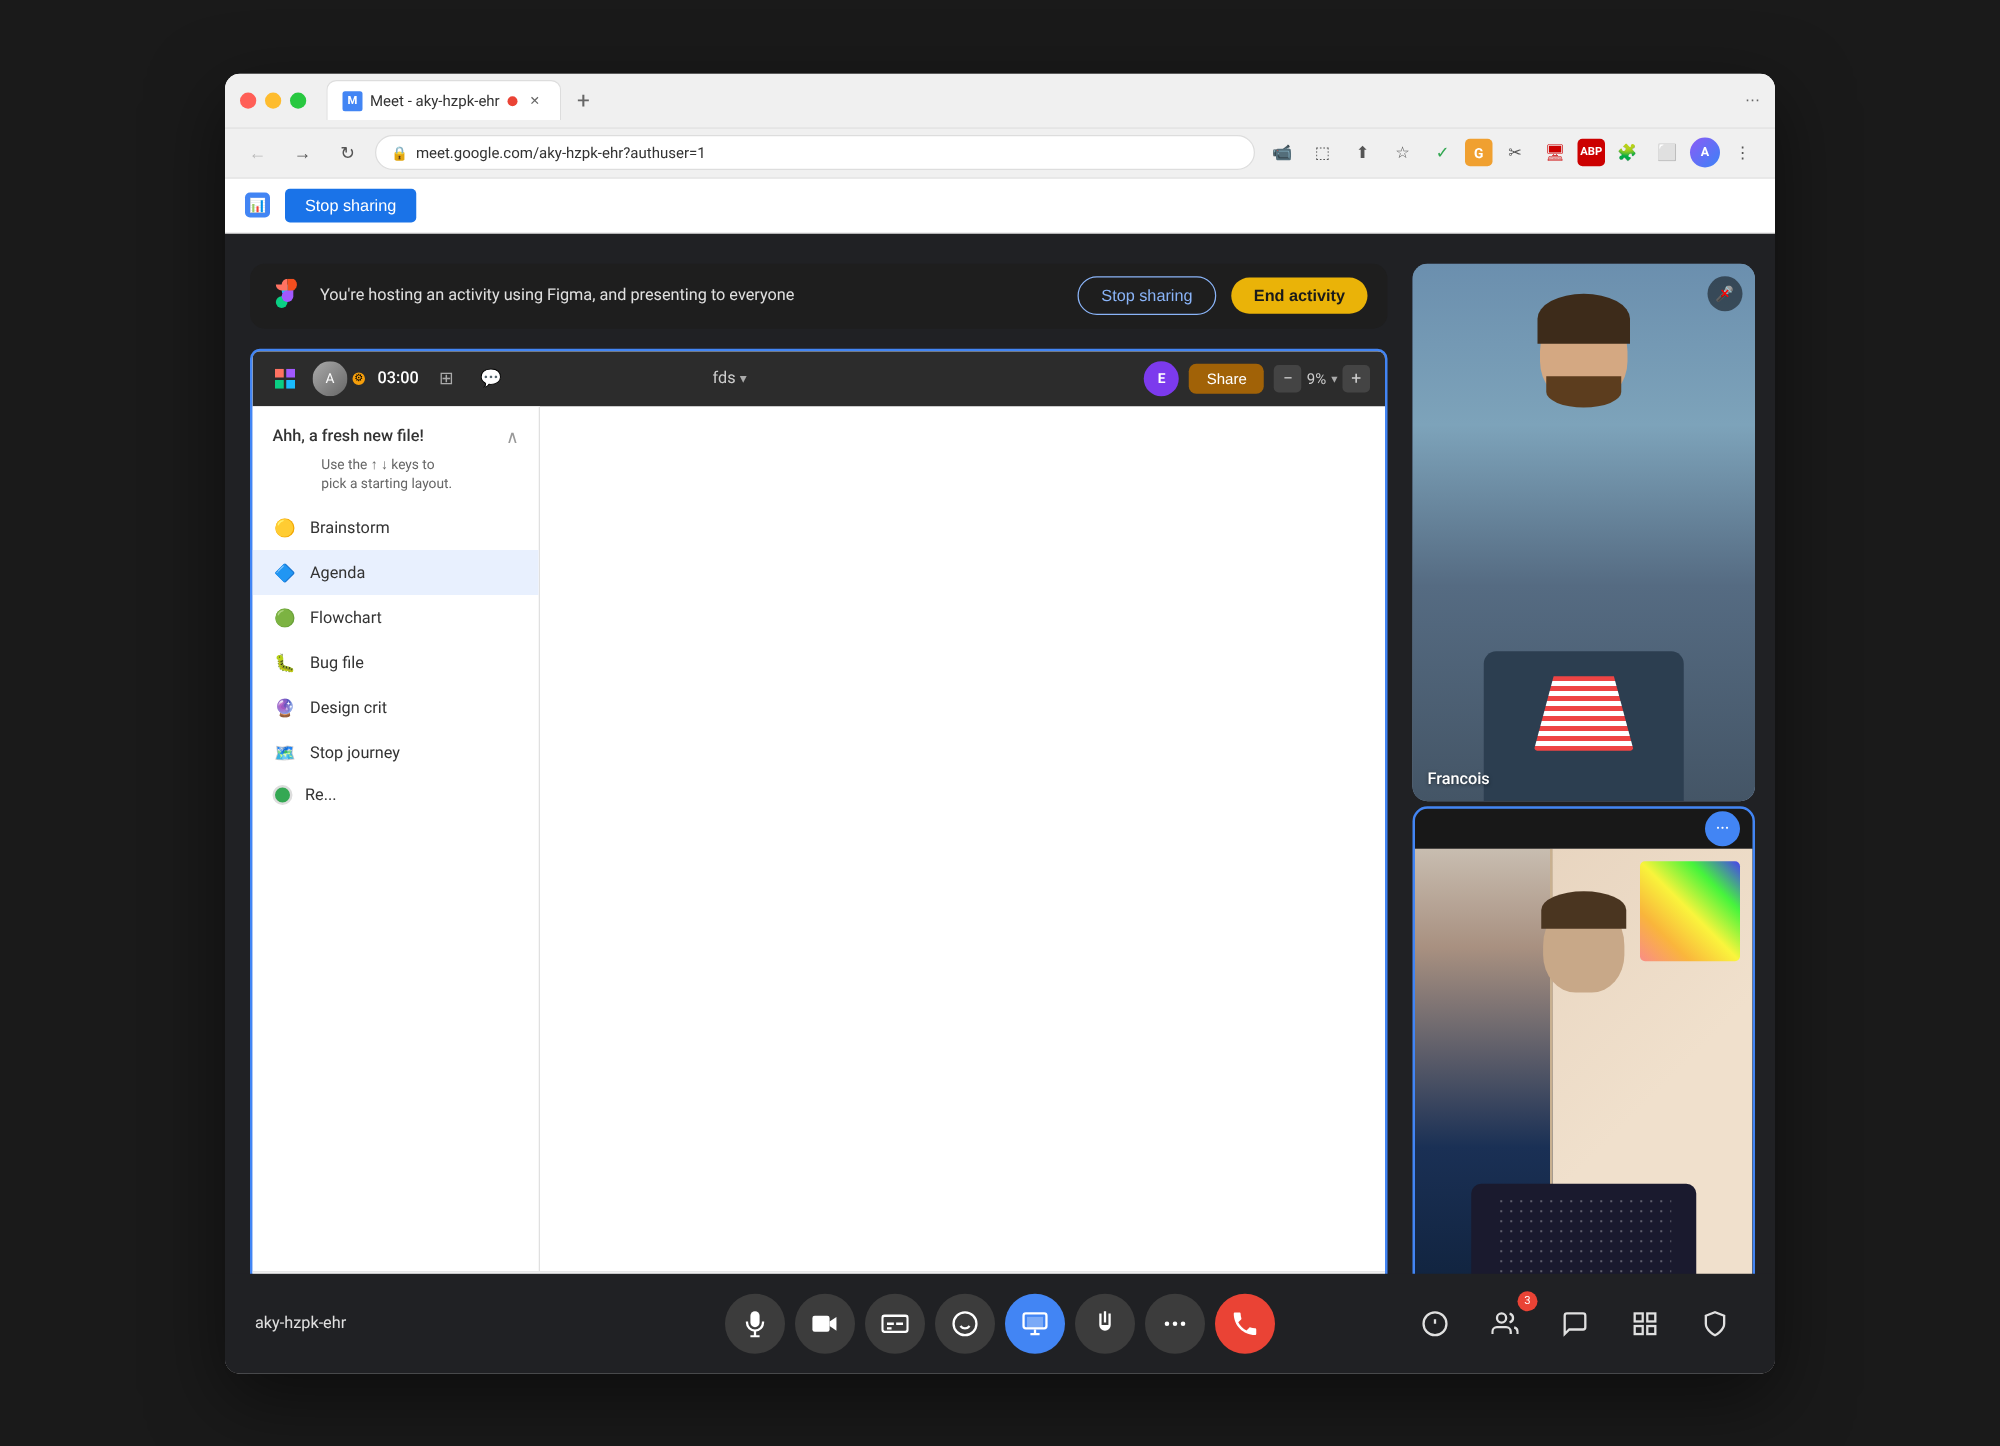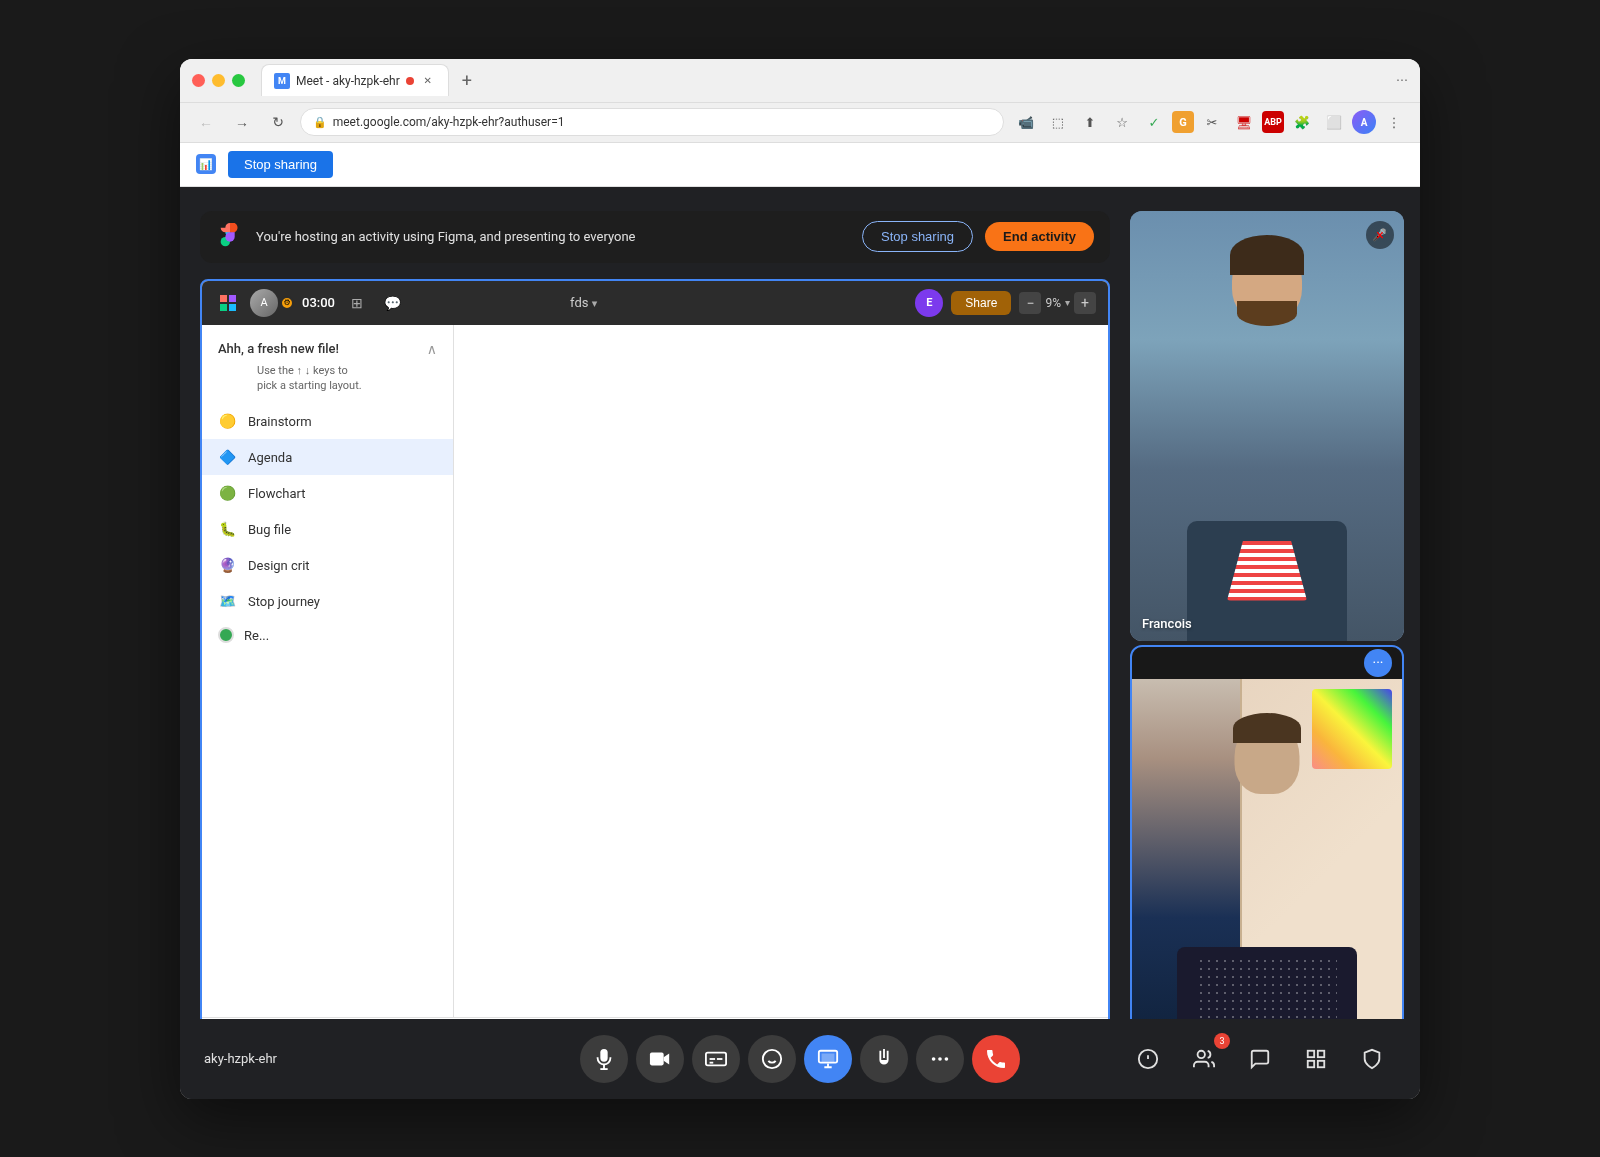--- a/index.html
+++ b/index.html
@@ -290,21 +290,21 @@
       color: #8ab4f8;
       border: 1px solid #8ab4f8;
       border-radius: 20px;
       padding: 7px 18px;
       font-size: 13px;
       font-weight: 500;
       cursor: pointer;
     }
 
     .end-activity-btn {
-      background: #f97316;
+      background: #eab308;
       color: #1a1a1a;
       border: none;
       border-radius: 20px;
       padding: 7px 18px;
       font-size: 13px;
       font-weight: 600;
       cursor: pointer;
     }
 
     
@@ -435,21 +435,21 @@
 
     
     .figma-main {
       flex: 1;
       display: flex;
       overflow: hidden;
     }
 
     
     .figma-sidebar {
-      width: 252px;
+      width: 230px;
       background: #fff;
       border-right: 1px solid #e0e0e0;
       flex-shrink: 0;
       padding: 8px 0;
       overflow-y: auto;
     }
 
     .sidebar-header {
       padding: 8px 16px 4px;
       color: #333;

